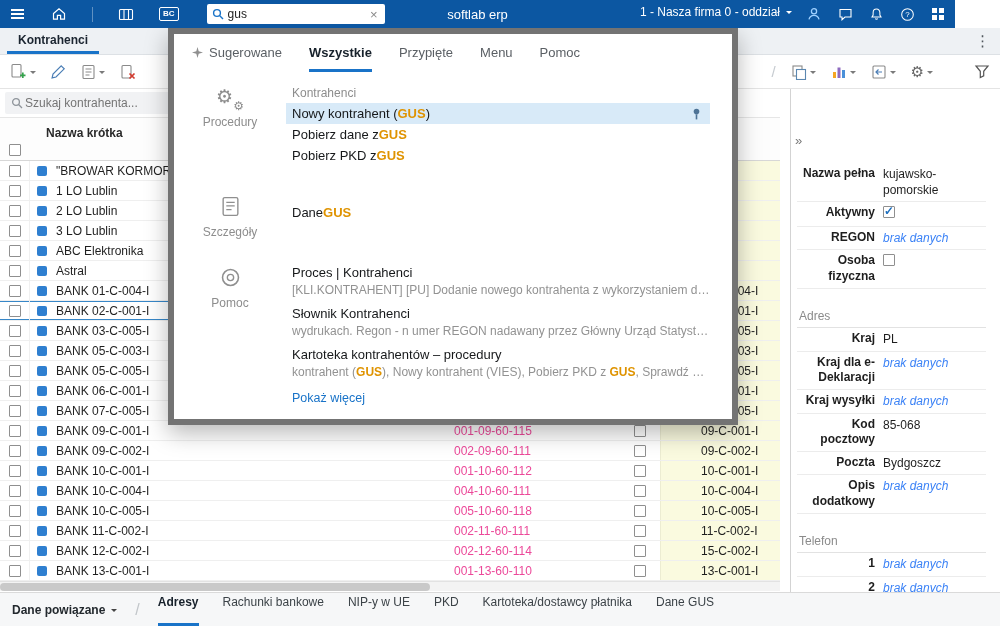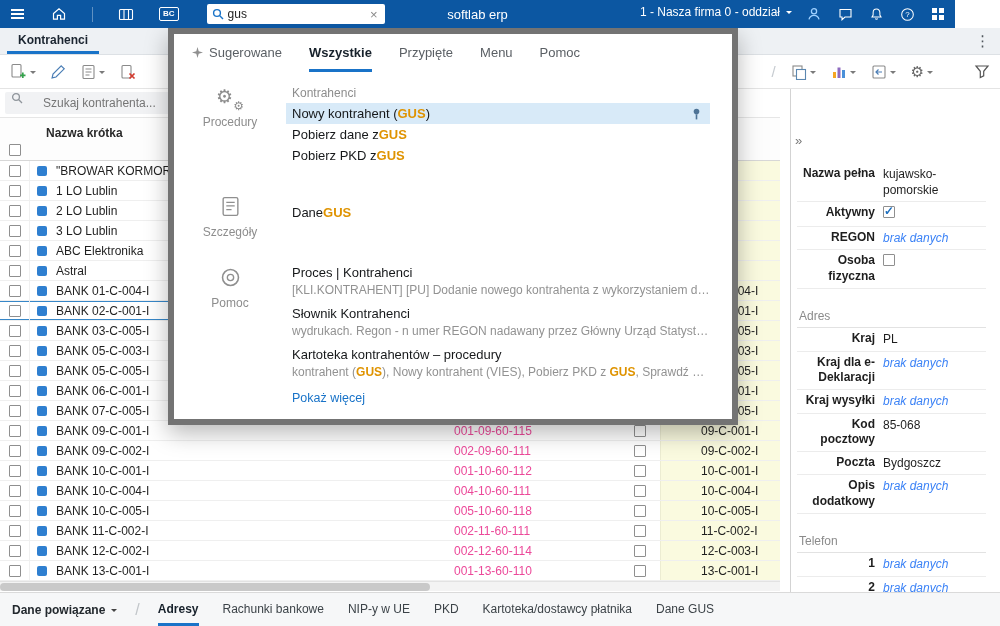--- a/index.html
+++ b/index.html
@@ -31,21 +31,21 @@
   .tbtn{display:flex;align-items:center;gap:3px;cursor:pointer}
   .caret{width:0;height:0;border:3.5px solid transparent;border-top-color:#7a7a7a;margin-top:4px}
   .tright{margin-left:auto;display:flex;align-items:center;gap:15px}
   .slash{color:#c6cbd0;font-size:15px}
   .gear-glyph{font-size:15px;color:#666;line-height:1}
   .funnel-wrap{margin-left:26px}
 
   
   .leftregion{position:absolute;left:0;top:89px;width:790px;height:503px;background:#fff}
   .searchrow{position:absolute;left:0;top:0;width:100%;height:28px;padding:3px 5px}
-  .lsearch{display:flex;gap:20px;width:320px;height:22px;background:#f1f2f4;border-radius:2px;padding:0 6px}
+  .lsearch{display:flex;align-items:center;gap:2px;width:320px;height:22px;background:#f1f2f4;border-radius:2px;padding:0 6px}
   .lsearch input{border:0;outline:0;background:transparent;font-family:inherit;font-size:12px;color:#333;flex:1}
   .thead{position:absolute;left:0;top:28px;width:780px;height:44px;border-top:1px solid #e6e6e6;border-bottom:1px solid #d7d7d7;background:#fdfdfd}
   .th-title{position:absolute;left:46px;top:8px;font-size:12px;font-weight:bold;color:#2a2a2a}
   .th-cbx{position:absolute;left:9px;top:26px}
   .tbody{position:absolute;left:0;top:72px;width:780px;height:420px;overflow:hidden}
   .trow{display:flex;align-items:center;height:20px;border-bottom:1px solid #efefef;cursor:pointer;background:#fff}
   .cell{flex:none;display:flex;align-items:center;height:100%;overflow:hidden}
   .c-check{width:30px;justify-content:center;border-right:1px solid #f0f0f0}
   .c-icon{width:24px;justify-content:center}
   .c-name{width:386px;font-size:12px;color:#1f1f1f;white-space:nowrap;padding-left:2px}
@@ -73,21 +73,21 @@
   .f-section{margin-top:17px;border-bottom:1px solid #e2e2e2;padding-bottom:3px}
   .f-section .f-label{width:auto;text-align:center;font-weight:normal;color:#8b8b8b;padding-left:2px}
   .field.checked .cbx::after{content:"✓";position:absolute;left:0;top:-3px;font-size:12px;font-weight:bold;color:#1d6fbe}
 
   
   .relatedbar{position:absolute;left:0;top:592px;width:1000px;height:34px;background:#f6f7f8;border-top:1px solid #dadada;display:flex;align-items:stretch;padding:0 12px;gap:18px;z-index:10}
   .reldrop{display:flex;align-items:center;gap:6px;font-size:12px;font-weight:bold;color:#23292e;cursor:pointer;white-space:nowrap}
   .caret-d{width:0;height:0;border:3.5px solid transparent;border-top-color:#444;margin-top:4px}
   .rslash{align-self:center;color:#c2c6ca;font-size:16px}
   .rtabs{display:flex;align-items:stretch;gap:24px}
-  .rtab{display:flex;align-items:center;font-size:12px;color:#3c4348;cursor:pointer;border-bottom:3px solid transparent;padding-top:2px;white-space:nowrap}
+  .rtab{display:flex;align-items:flex-start;font-size:12px;color:#3c4348;cursor:pointer;border-bottom:3px solid transparent;padding-top:2px;white-space:nowrap}
   .rtab.active{color:#17212b;font-weight:bold;border-bottom-color:#1973c8}
 
   
   .popup{position:absolute;left:168px;top:28px;width:570px;height:397px;background:#fff;border:6px solid #737373;box-shadow:0 8px 22px rgba(0,0,0,.28);z-index:40;overflow:hidden}
   .ptabs{display:flex;align-items:stretch;height:38px;padding-left:18px;gap:27px}
   .ptab{display:flex;align-items:center;gap:6px;font-size:13px;color:#5a5f64;cursor:pointer;border-bottom:3px solid transparent;padding-top:2px}
   .ptab.active{color:#17212b;font-weight:bold;border-bottom-color:#1973c8}
   .ptab-ic{display:none;align-items:center}
   .ptab.iconed .ptab-ic{display:flex}
   .pbody{padding-top:12px}
@@ -540,21 +540,21 @@
             <span class="cbx"></span>
           </span>
           <span class="cell c-icon">
             <span class="sq"></span>
           </span>
           <span class="cell c-name">BANK 12-C-002-I</span>
           <span class="cell c-num">002-12-60-114</span>
           <span class="cell c-chk2">
             <span class="cbx"></span>
           </span>
-          <span class="cell c-yellow">12-C-003-I</span>
+          <span class="cell c-yellow">15-C-002-I</span>
         </div>
         <div class="trow">
           <span class="cell c-check">
             <span class="cbx"></span>
           </span>
           <span class="cell c-icon">
             <span class="sq"></span>
           </span>
           <span class="cell c-name">BANK 13-C-001-I</span>
           <span class="cell c-num">001-13-60-110</span>

